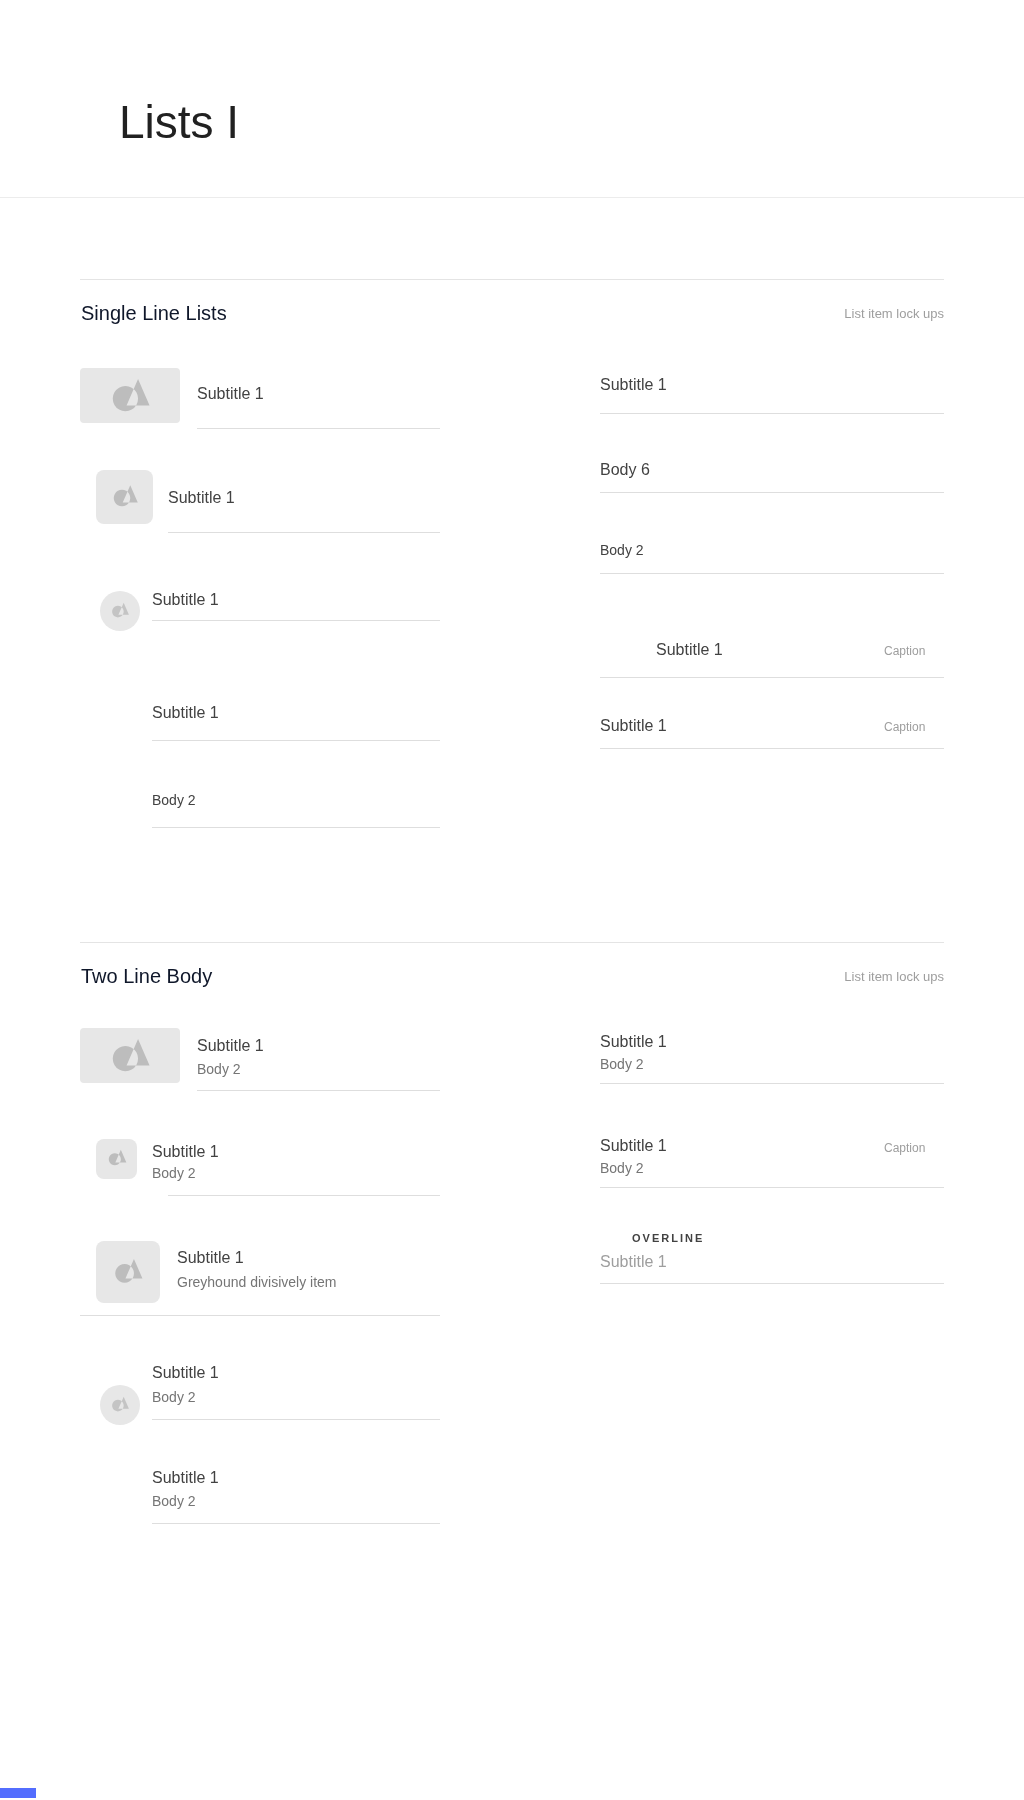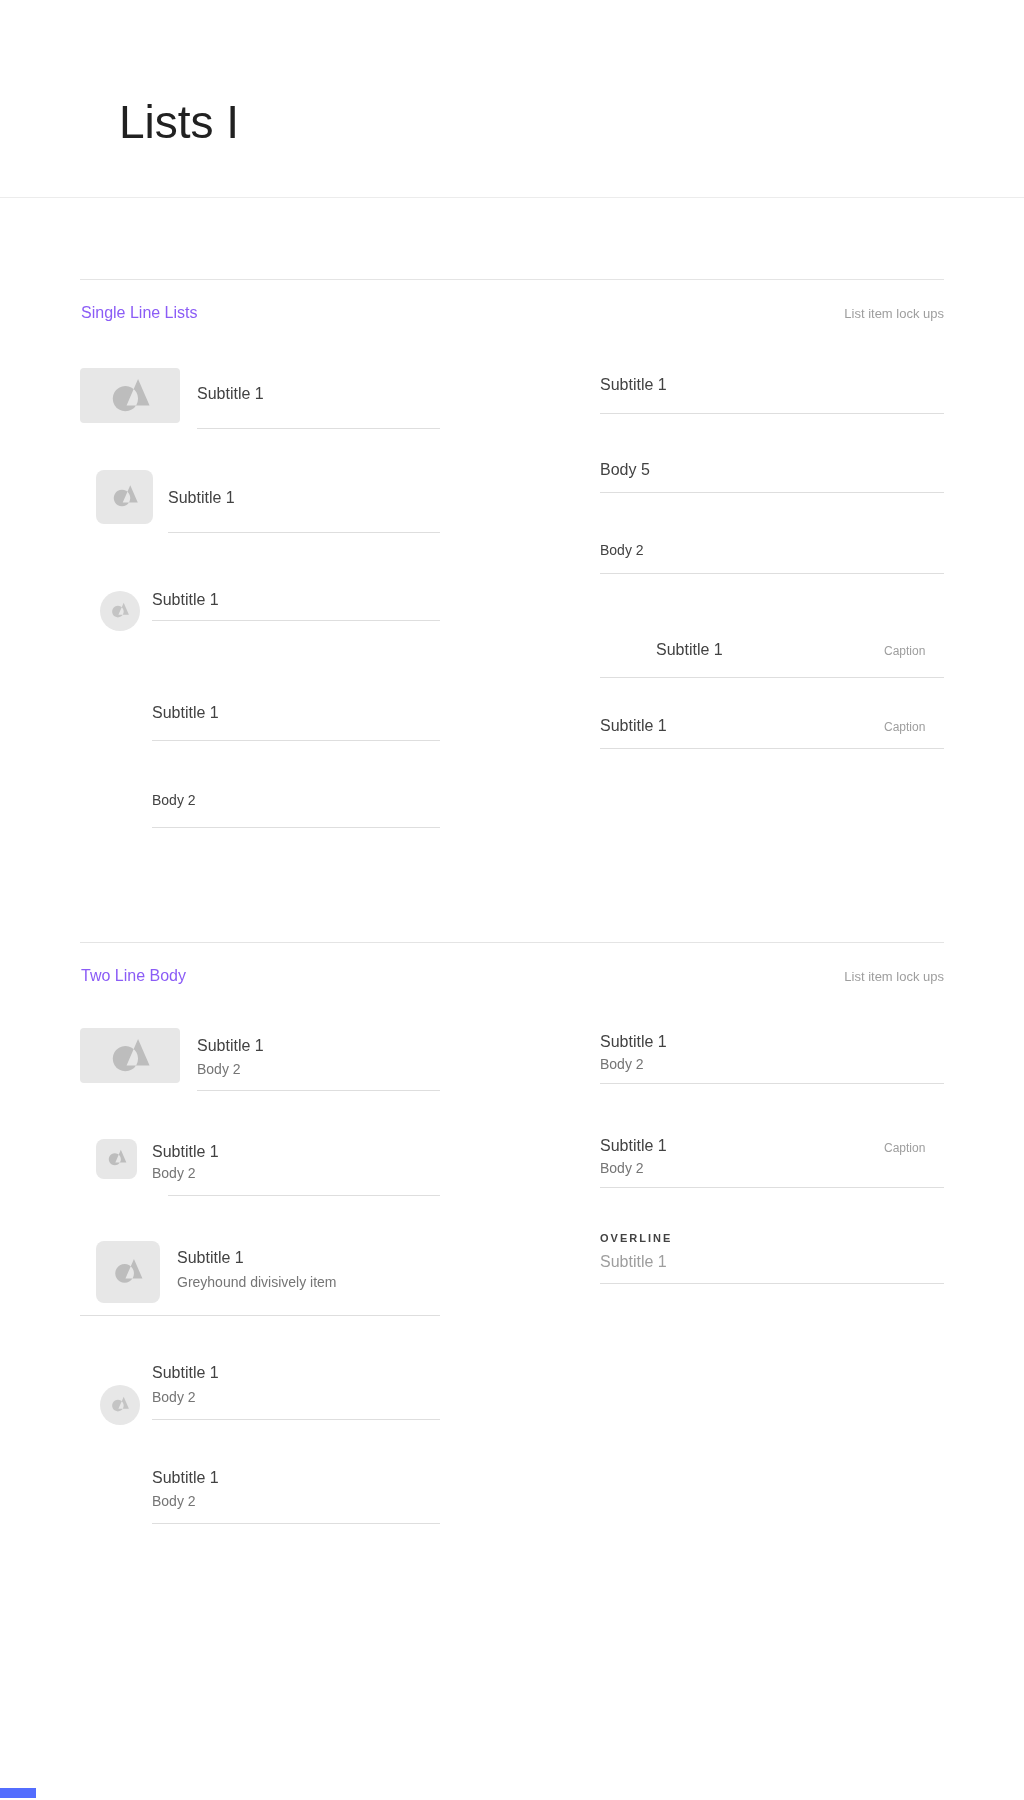--- a/index.html
+++ b/index.html
@@ -8,30 +8,30 @@
   .page { position:relative; width:1024px; height:1800px; background:#fff; overflow:hidden; }
 
   .abs { position:absolute; }
 
   .page-title { font-size:46px; line-height:48px; color:#212121; letter-spacing:0; }
 
   .hr-full { height:1px; background:#ececec; left:0; width:1024px; }
   .hr-sect { height:1px; background:#e4e4e4; }
   .row-div { height:1px; background:#dedede; }
 
-  .sect-label { font-size:16px; line-height:20px; color:#8b5cf6; }
+  .sect-label { font-size:20px; line-height:20px; color:#0f172a; }
   .lockups   { font-size:13px; line-height:16px; color:#9e9e9e; text-align:right; width:200px; }
 
   .sub   { font-size:16px; line-height:22px; color:#424242; white-space:nowrap; }
   .sub-g { font-size:16px; line-height:22px; color:#9e9e9e; white-space:nowrap; }
   .body1 { font-size:16px; line-height:22px; color:#424242; white-space:nowrap; }
   .body2 { font-size:14px; line-height:20px; color:#424242; white-space:nowrap; }
   .body2-g { font-size:14px; line-height:20px; color:#757575; white-space:nowrap; }
   .cap   { font-size:12px; line-height:14px; color:#9e9e9e; white-space:nowrap; }
-  .over  { font-size:11px; line-height:14px; font-weight:bold; letter-spacing:2px; color:#424242; white-space:nowrap; }
+  .over  { font-size:11px; line-height:14px; font-weight:bold; letter-spacing:2px; color:#424242; white-space:nowrap;margin-left:32px; }
 
   .tile   { background:#e7e7e7; display:flex; align-items:center; justify-content:center; }
   .r4 { border-radius:4px; }
   .r8 { border-radius:8px; }
   .circle { border-radius:50%; }
 
   .accent-bar { background:#536dfe; }
 </style>
 </head>
 <body>
@@ -71,21 +71,21 @@
 
   <div class="abs sub" style="left:152px; top:702px;">Subtitle 1</div>
   <div class="abs row-div" style="left:152px; top:740px; width:288px;"></div>
 
   <div class="abs body2" style="left:152px; top:790px;">Body 2</div>
   <div class="abs row-div" style="left:152px; top:827px; width:288px;"></div>
 
   <div class="abs sub" style="left:600px; top:374px;">Subtitle 1</div>
   <div class="abs row-div" style="left:600px; top:413px; width:344px;"></div>
 
-  <div class="abs body1" style="left:600px; top:459px;">Body 5</div>
+  <div class="abs body1" style="left:600px; top:459px;">Body 6</div>
   <div class="abs row-div" style="left:600px; top:492px; width:344px;"></div>
 
   <div class="abs body2" style="left:600px; top:540px;">Body 2</div>
   <div class="abs row-div" style="left:600px; top:573px; width:344px;"></div>
 
   <div class="abs sub" style="left:656px; top:639px;">Subtitle 1</div>
   <div class="abs cap" style="left:884px; top:644px;">Caption</div>
   <div class="abs row-div" style="left:600px; top:677px; width:344px;"></div>
 
   <div class="abs sub" style="left:600px; top:715px;">Subtitle 1</div>

